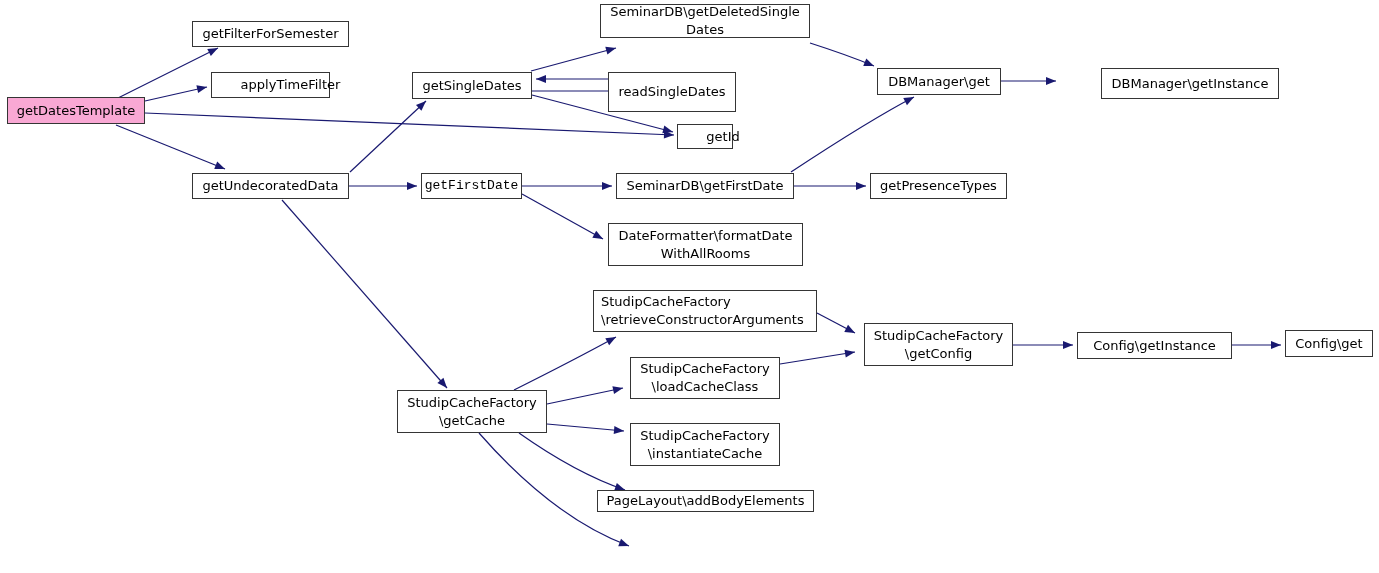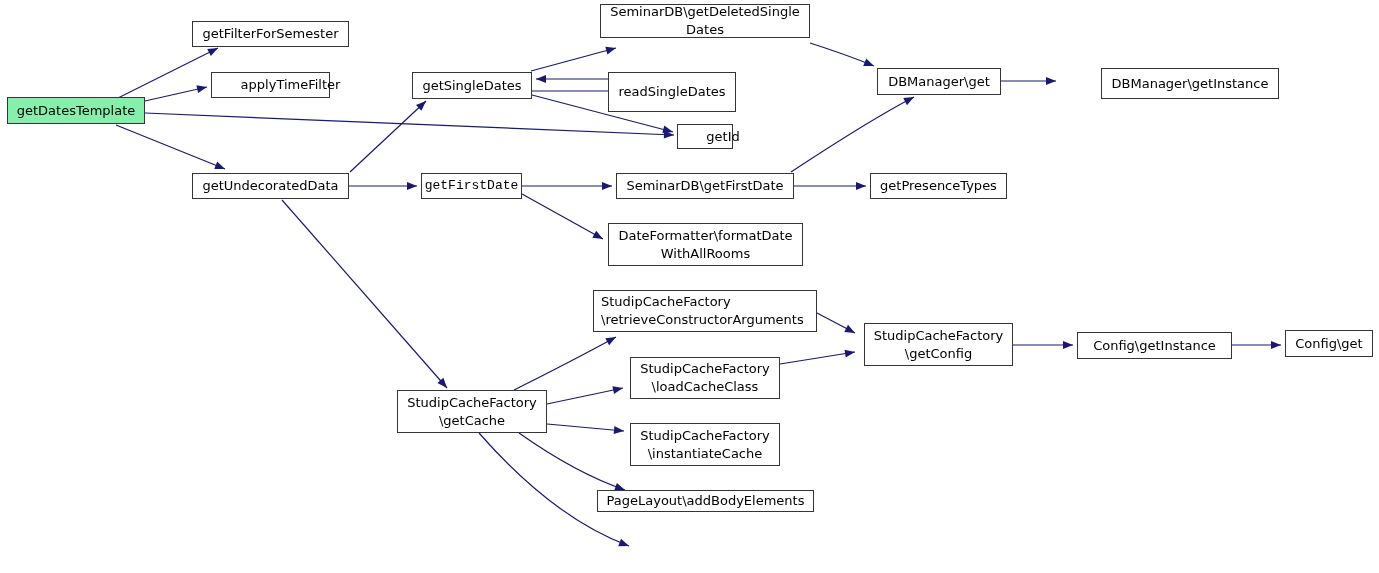--- a/index.html
+++ b/index.html
@@ -19,21 +19,21 @@
     color:#000;
     font-size:13px;
     line-height:18px;
     display:flex;
     align-items:center;
     justify-content:center;
     text-align:center;
     white-space:pre-line;
     padding:1px 4px;
   }
-  .node--hl{background:#86efac;}
+  .node--hl{background:#f9a8d4;}
   .node--left{justify-content:flex-start;text-align:left;padding-left:7px;}
   path.edge{stroke:#191970;stroke-width:1.2;fill:none;}
 </style>
 </head>
 <body>
 
 <div id="canvas">
 
   <svg id="edges" width="1379" height="573" viewBox="0 0 1379 573">
     <defs>

